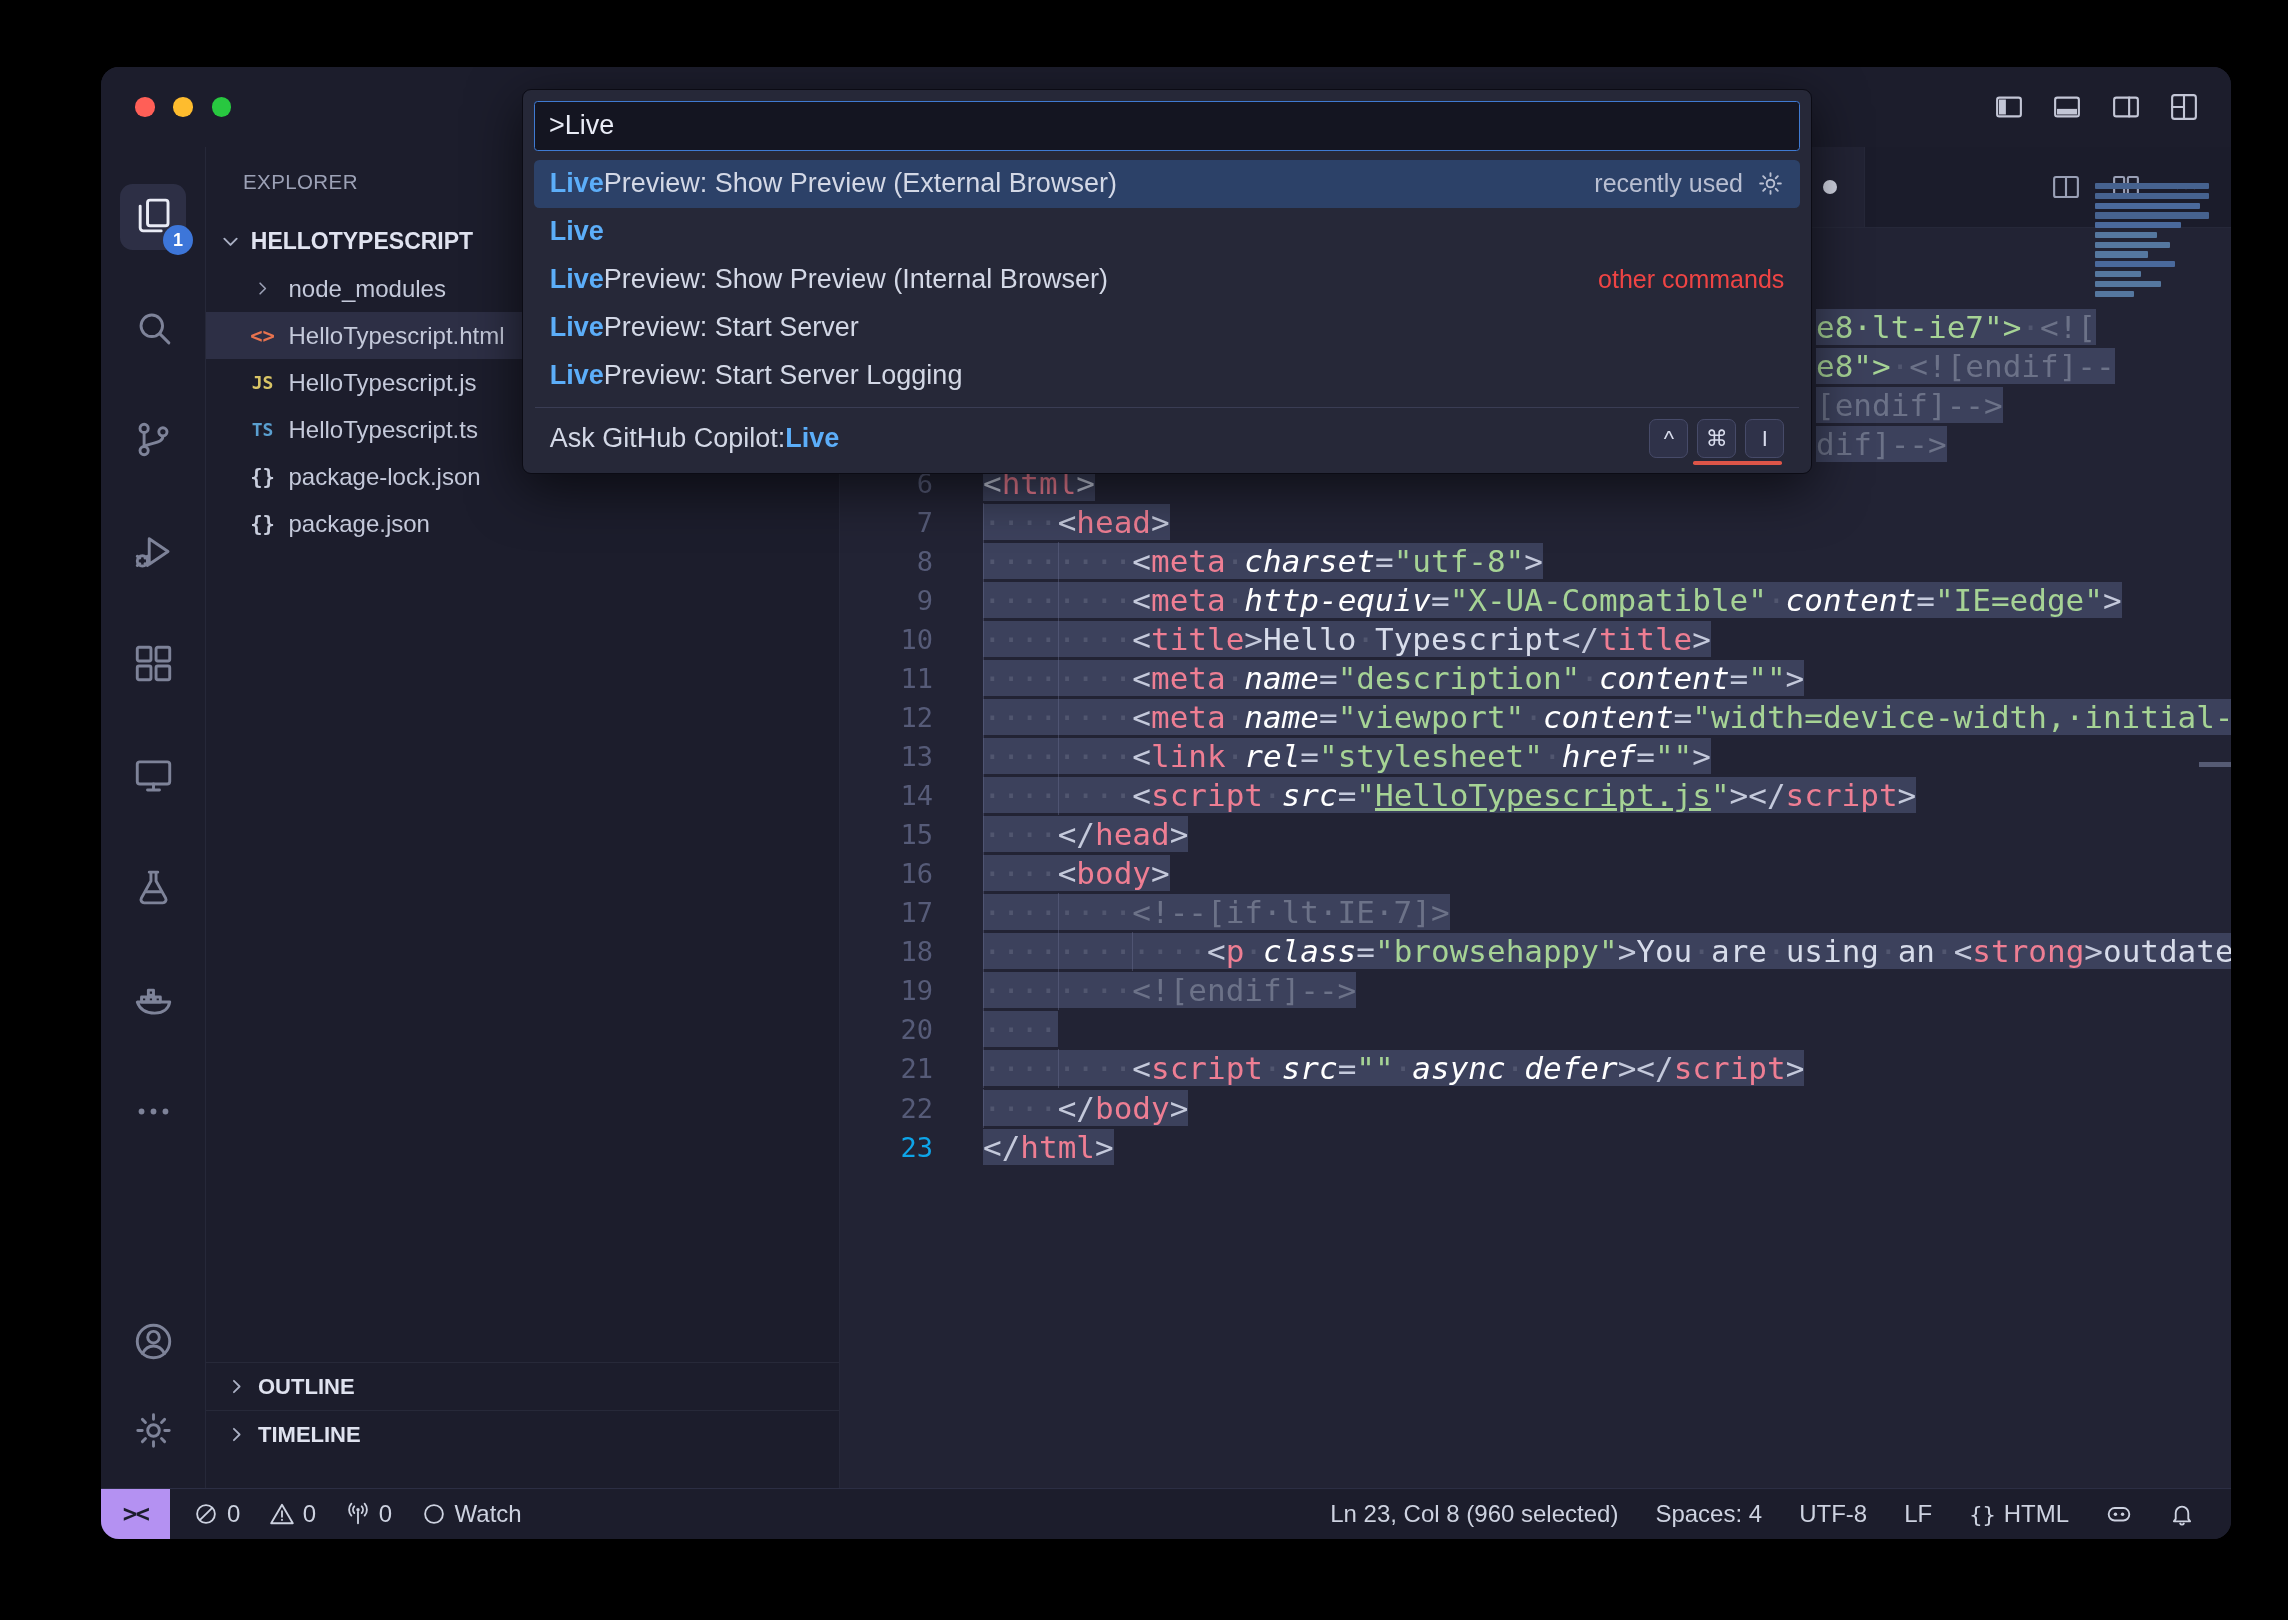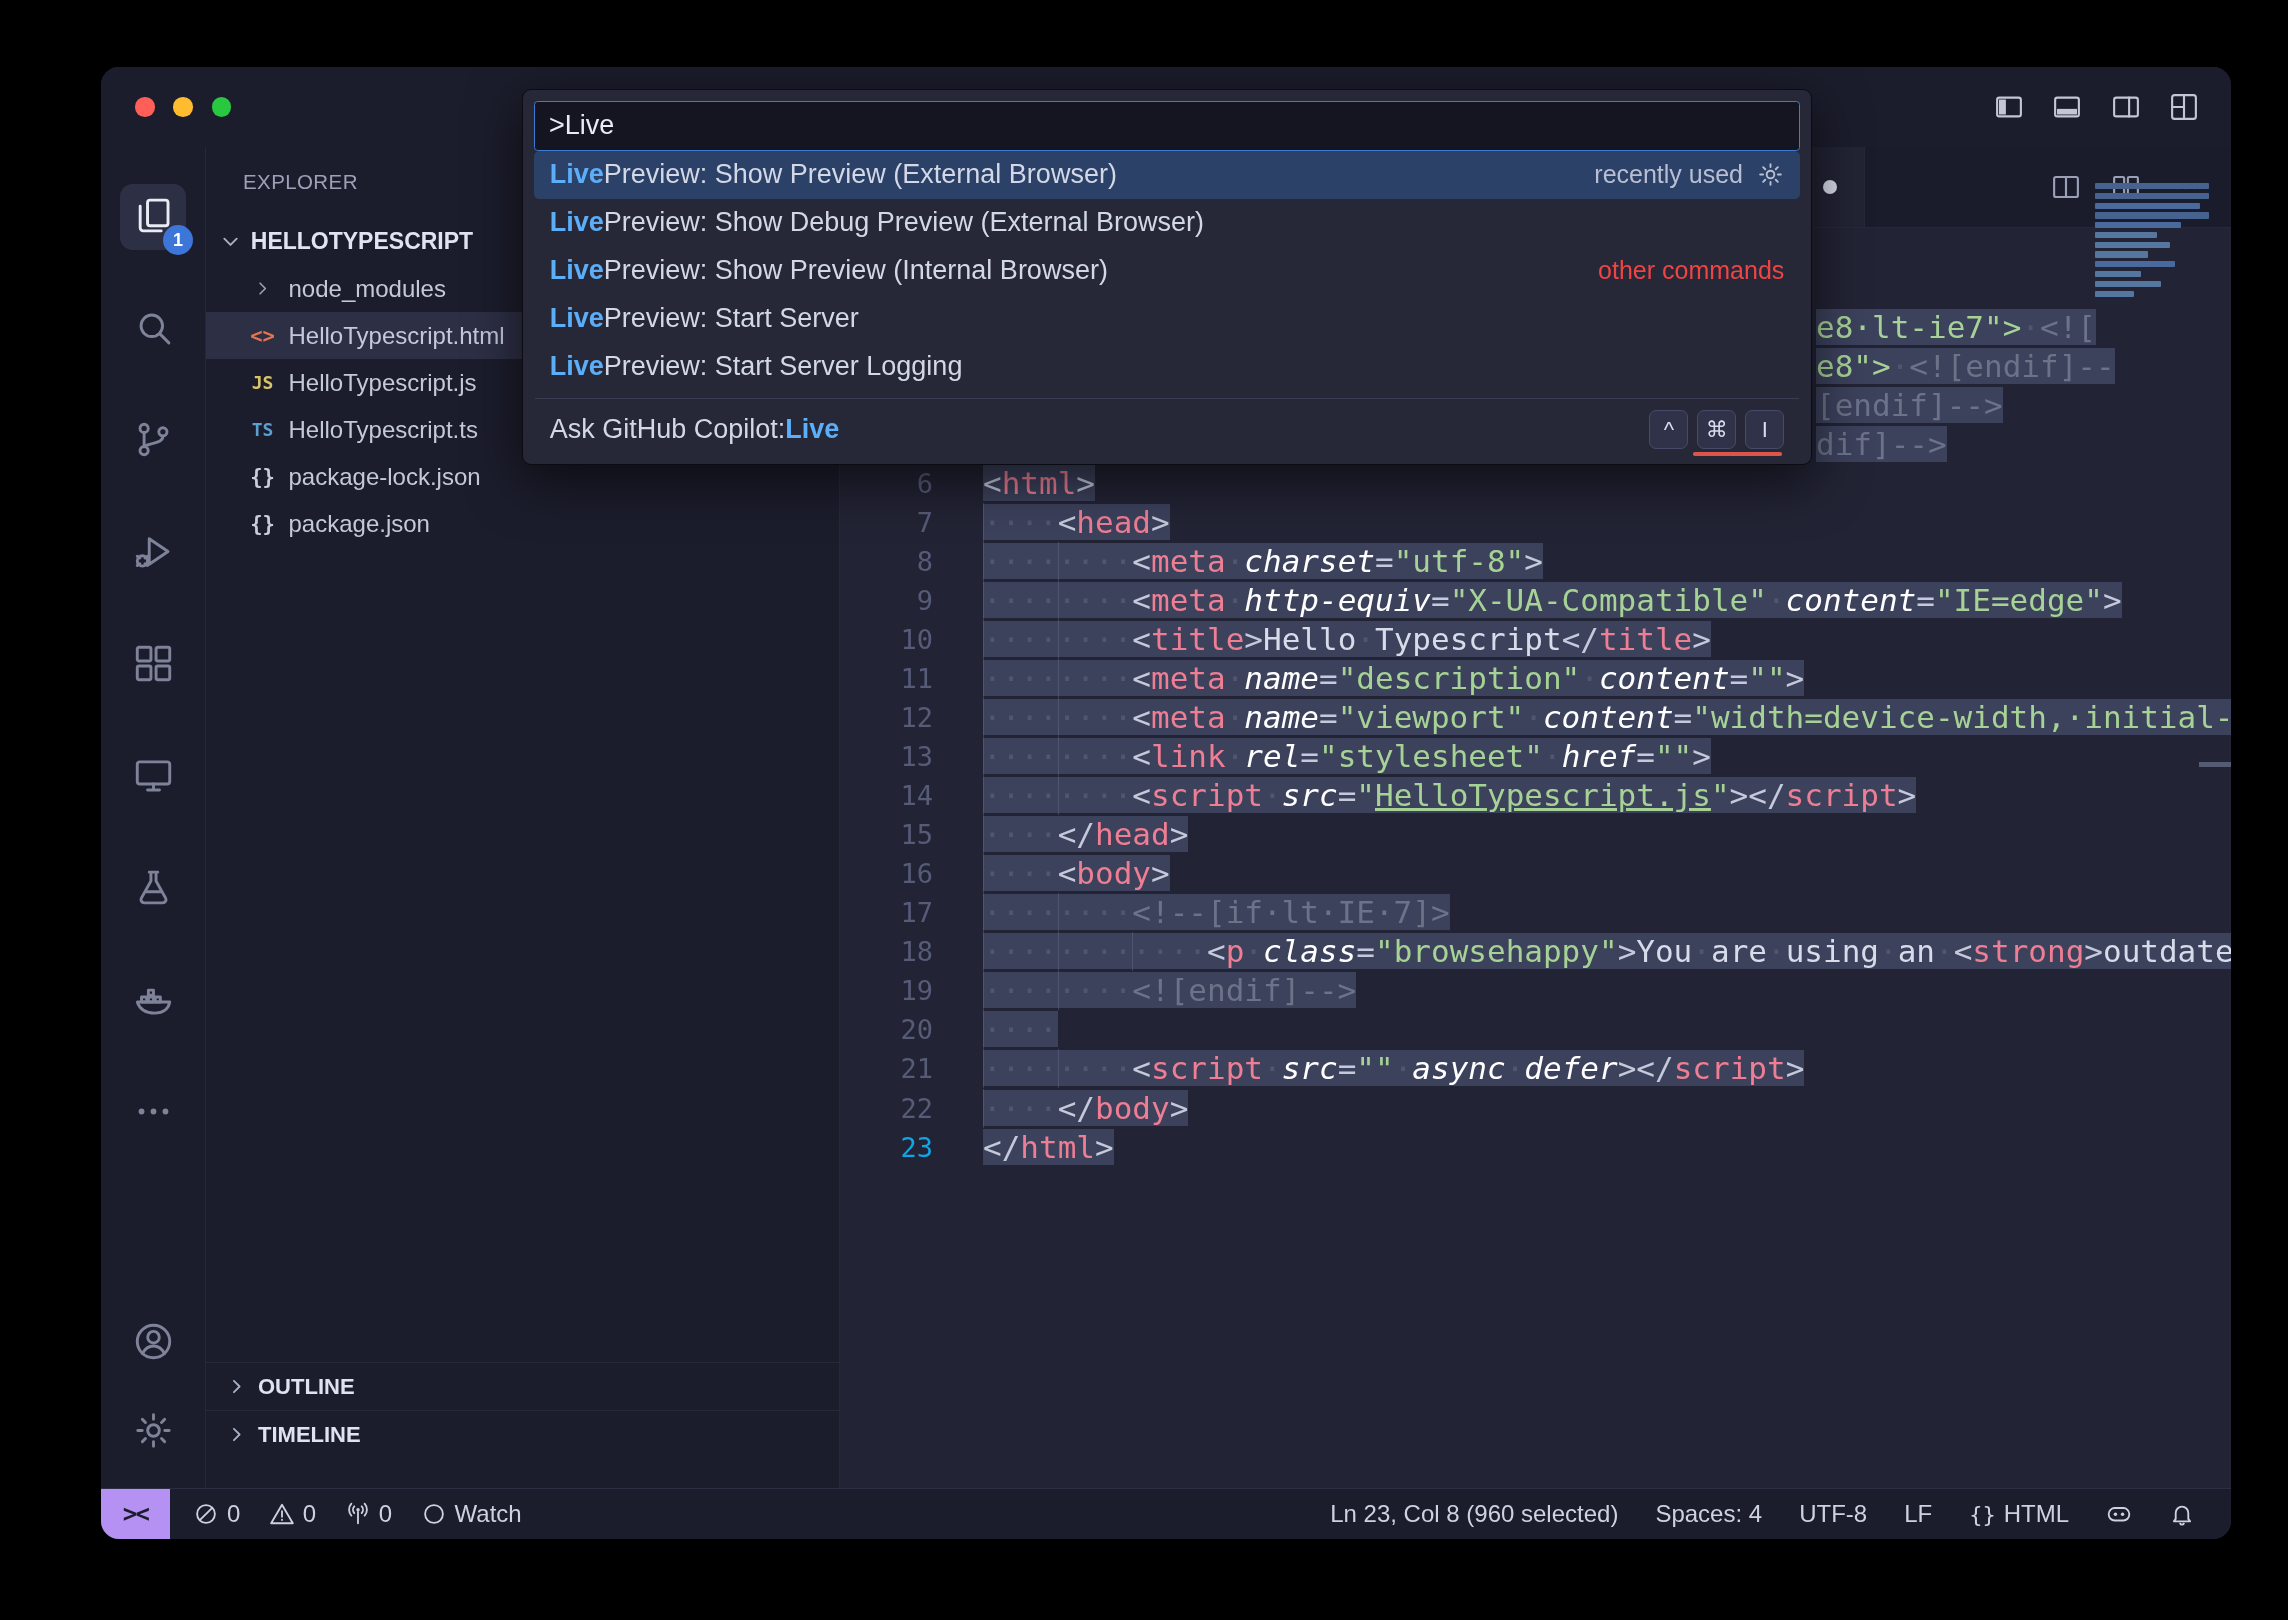--- a/index.html
+++ b/index.html
@@ -78,21 +78,21 @@
   .sb-left{display:flex;align-items:center;gap:28.5px;padding-left:23px;}
   .sb-right{margin-left:auto;display:flex;align-items:center;gap:37px;padding-right:36px;}
   .sb-item{display:flex;align-items:center;gap:8px;}
   .sb-item svg{width:26px;height:26px;display:block;}
   .sb-braces{font-family:"DejaVu Sans Mono",monospace;font-size:22px;}
   
   .palette{position:absolute;left:421px;top:22px;width:1290px;background:#262838;border:0.9px solid #0b0b14;
     border-radius:9px;box-shadow:0 14.3px 53px rgba(0,0,0,.6);padding:10.7px;z-index:60;box-sizing:border-box;}
   .p-input{height:50px;background:#141521;border:1.8px solid #3f7ad2;border-radius:3.6px;color:#e9ecf6;font-size:27px;
     padding:0 14.3px;width:100%;box-sizing:border-box;font-family:"Liberation Sans",sans-serif;outline:none;display:block;}
-  .p-list{}
+  .p-list{margin-top:9px;}
   .p-row{height:48px;display:flex;align-items:center;padding:0 16px;font-size:27px;color:#d3d8e6;border-radius:5.3px;position:relative;}
   .p-row.selected{background:#2c4168;}
   .hl{color:#5caef9;font-weight:700;}
   .p-meta{margin-left:auto;display:flex;align-items:center;gap:14.3px;font-size:25px;color:#b9bfd2;}
   .p-meta.link{color:#ef4444;}
   .p-meta svg{width:27px;height:27px;display:block;}
   .p-sep{height:0.9px;background:#3a3d54;margin:7.1px 1.8px;}
   .keys{margin-left:auto;display:flex;align-items:center;gap:9px;}
   .key{min-width:39px;height:39px;padding:0 7.1px;border-radius:7.1px;background:#2f3249;border:0.9px solid #474b69;
     display:flex;align-items:center;justify-content:center;font-size:22px;color:#d8dcec;box-sizing:border-box;}
@@ -435,21 +435,20 @@
             <span>
               <svg viewBox="0 0 24 24" fill="none" stroke="currentColor" stroke-width="1.7" stroke-linecap="round" stroke-linejoin="round">
                 <circle cx="12" cy="12" r="3.4"></circle>
                 <path d="M12 2.8v2.6M12 18.6v2.6M2.8 12h2.6M18.6 12h2.6M5.5 5.5l1.8 1.8M16.7 16.7l1.8 1.8M18.5 5.5l-1.8 1.8M7.3 16.7l-1.8 1.8"></path>
               </svg>
             </span>
           </span>
         </div>
         <div class="p-row">
           <span class="hl">Live</span>
-          <span> Preview: Show Debug Preview (External Browser)</span>
         </div>
         <div class="p-row">
           <span class="hl">Live</span>
           <span> Preview: Show Preview (Internal Browser)</span>
           <span class="p-meta link">
             <span>other commands</span>
           </span>
         </div>
         <div class="p-row">
           <span class="hl">Live</span>

